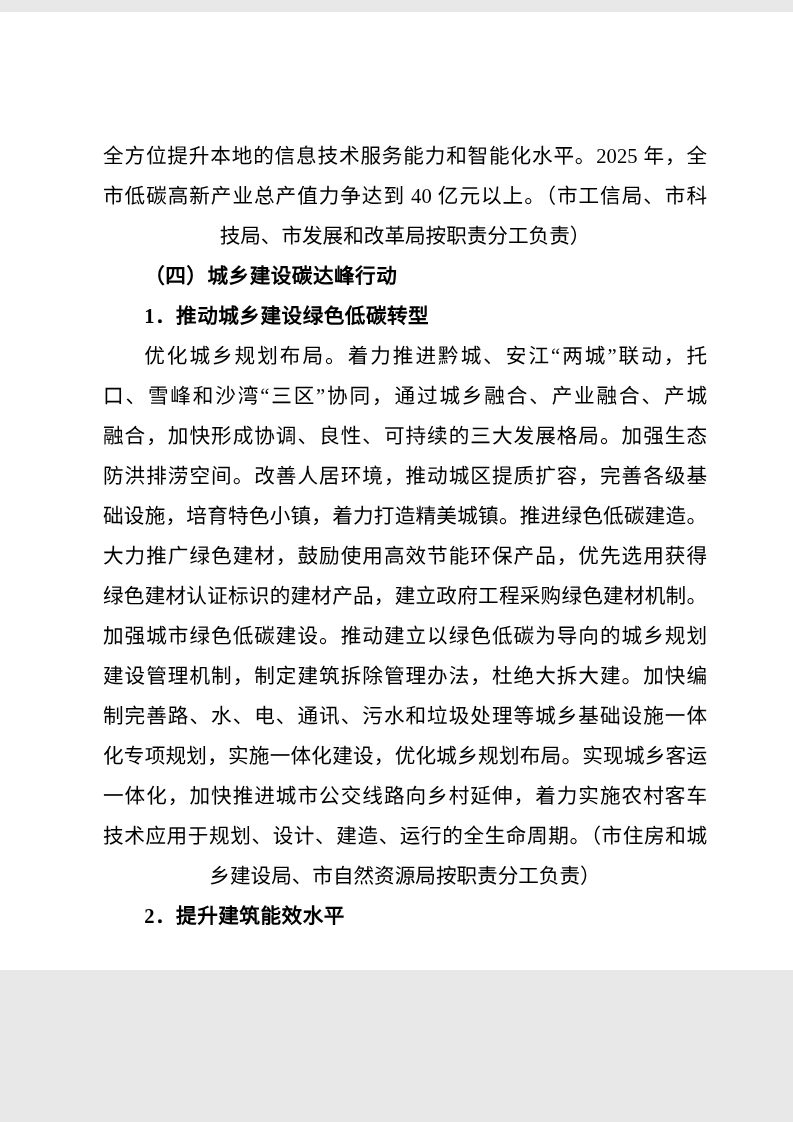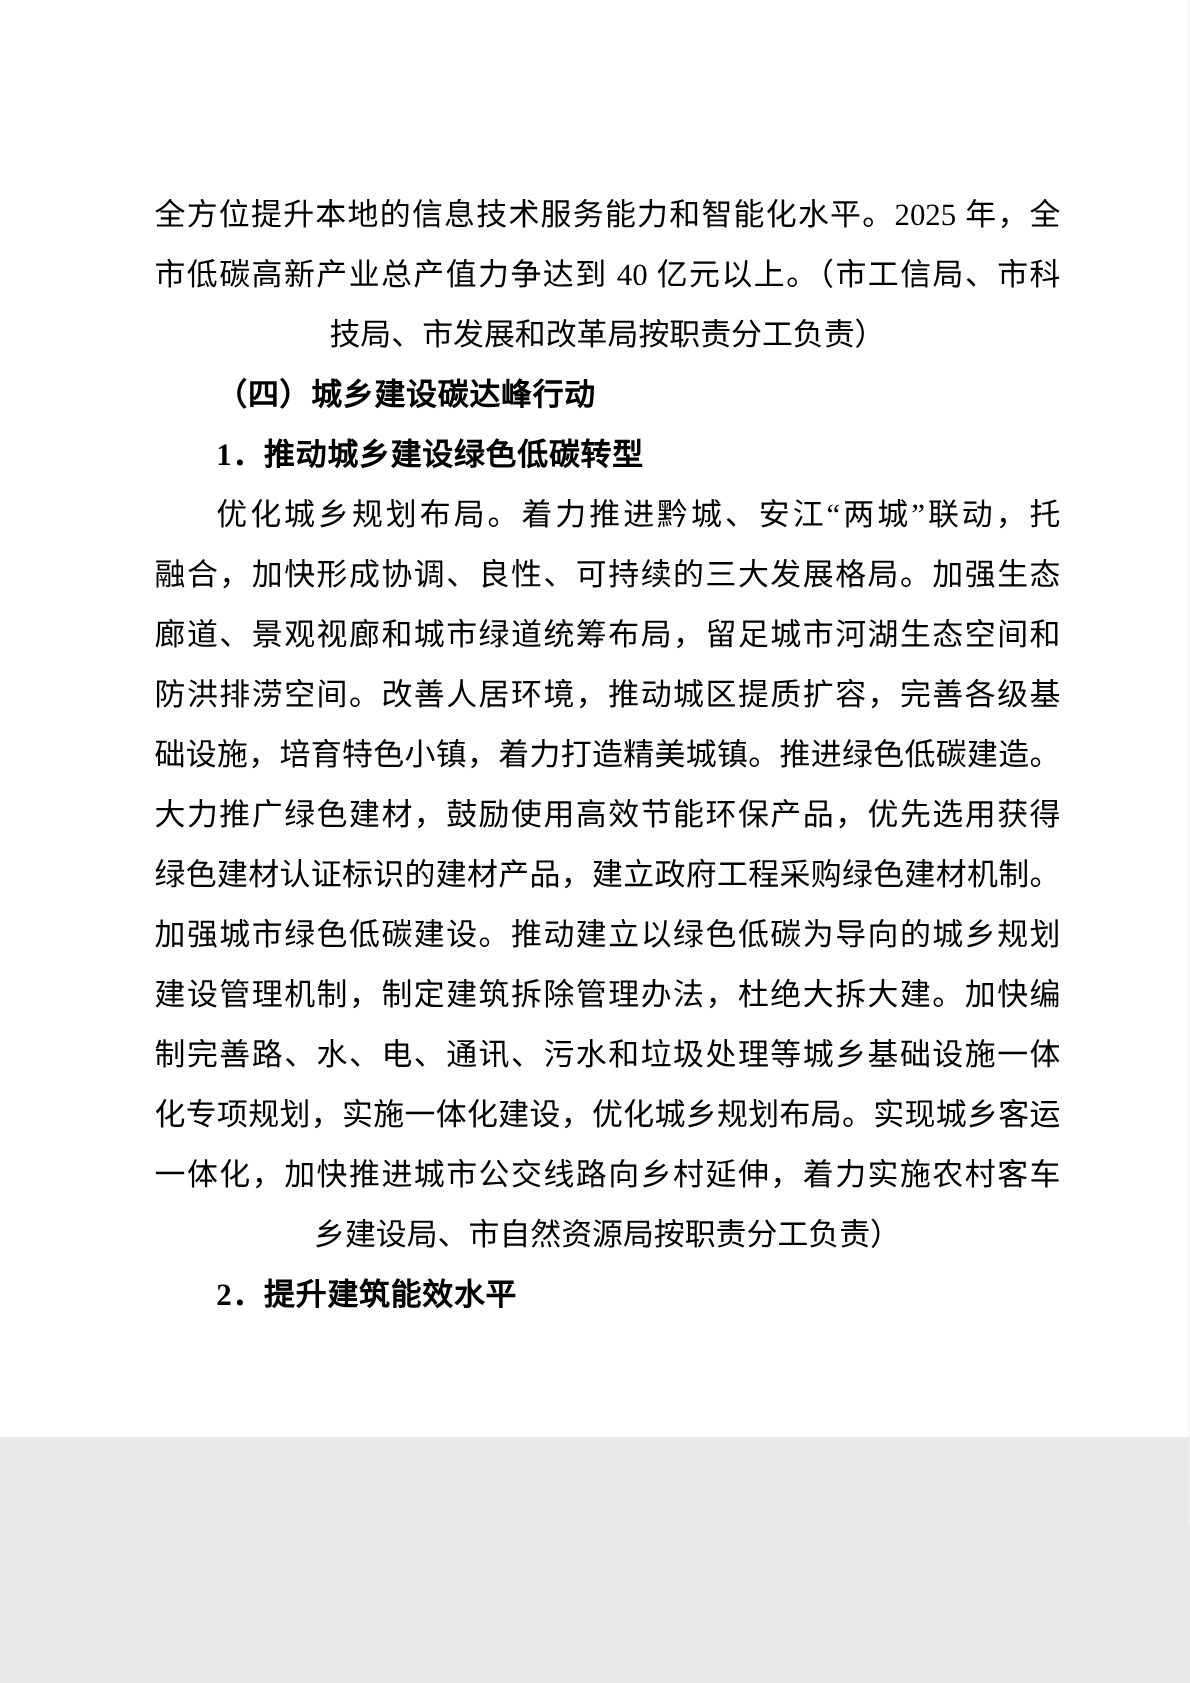--- a/index.html
+++ b/index.html
@@ -5,21 +5,21 @@
 <style>
   html, body {
     margin: 0;
     padding: 0;
     background: #e8e8e8;
   }
   .page {
     position: relative;
     width: 793px;
     height: 958px;
-    margin: 0 auto;
+    margin: 12px auto;
     background: #ffffff;
     overflow: hidden;
   }
   .content {
     position: absolute;
     left: 103px;
     top: 124px;
     width: 604px;
     color: #000000;
   }
@@ -65,28 +65,29 @@
 <body>
 
 <div class="page">
   <div class="content">
       <div class="line body fill">全方位提升本地的信息技术服务能力和智能化水平。2025 年，全</div>
       <div class="line body fill">市低碳高新产业总产值力争达到 40 亿元以上。（市工信局、市科</div>
       <div class="line body last">技局、市发展和改革局按职责分工负责）</div>
       <div class="line heading section">（四）城乡建设碳达峰行动</div>
       <div class="line heading sub">1．推动城乡建设绿色低碳转型</div>
       <div class="line body fill indent">优化城乡规划布局。着力推进黔城、安江“两城”联动，托</div>
+      <div class="line body fill">口、雪峰和沙湾“三区”协同，通过城乡融合、产业融合、产城</div>
       <div class="line body fill">融合，加快形成协调、良性、可持续的三大发展格局。加强生态</div>
-      <div class="line body fill">廊道、景观视廊和城市绿道统筹布局，留足城市河湖生态空间和</div>
       <div class="line body fill">防洪排涝空间。改善人居环境，推动城区提质扩容，完善各级基</div>
       <div class="line body fill">础设施，培育特色小镇，着力打造精美城镇。推进绿色低碳建造。</div>
       <div class="line body fill">大力推广绿色建材，鼓励使用高效节能环保产品，优先选用获得</div>
       <div class="line body fill">绿色建材认证标识的建材产品，建立政府工程采购绿色建材机制。</div>
       <div class="line body fill">加强城市绿色低碳建设。推动建立以绿色低碳为导向的城乡规划</div>
       <div class="line body fill">建设管理机制，制定建筑拆除管理办法，杜绝大拆大建。加快编</div>
       <div class="line body fill">制完善路、水、电、通讯、污水和垃圾处理等城乡基础设施一体</div>
       <div class="line body fill">化专项规划，实施一体化建设，优化城乡规划布局。实现城乡客运</div>
       <div class="line body fill">一体化，加快推进城市公交线路向乡村延伸，着力实施农村客车</div>
+      <div class="line body fill">技术应用于规划、设计、建造、运行的全生命周期。（市住房和城</div>
       <div class="line body last">乡建设局、市自然资源局按职责分工负责）</div>
       <div class="line heading sub">2．提升建筑能效水平</div>
     </div>
   <div class="page-num">– 10 –</div>
 </div>
 
 </body></html>

